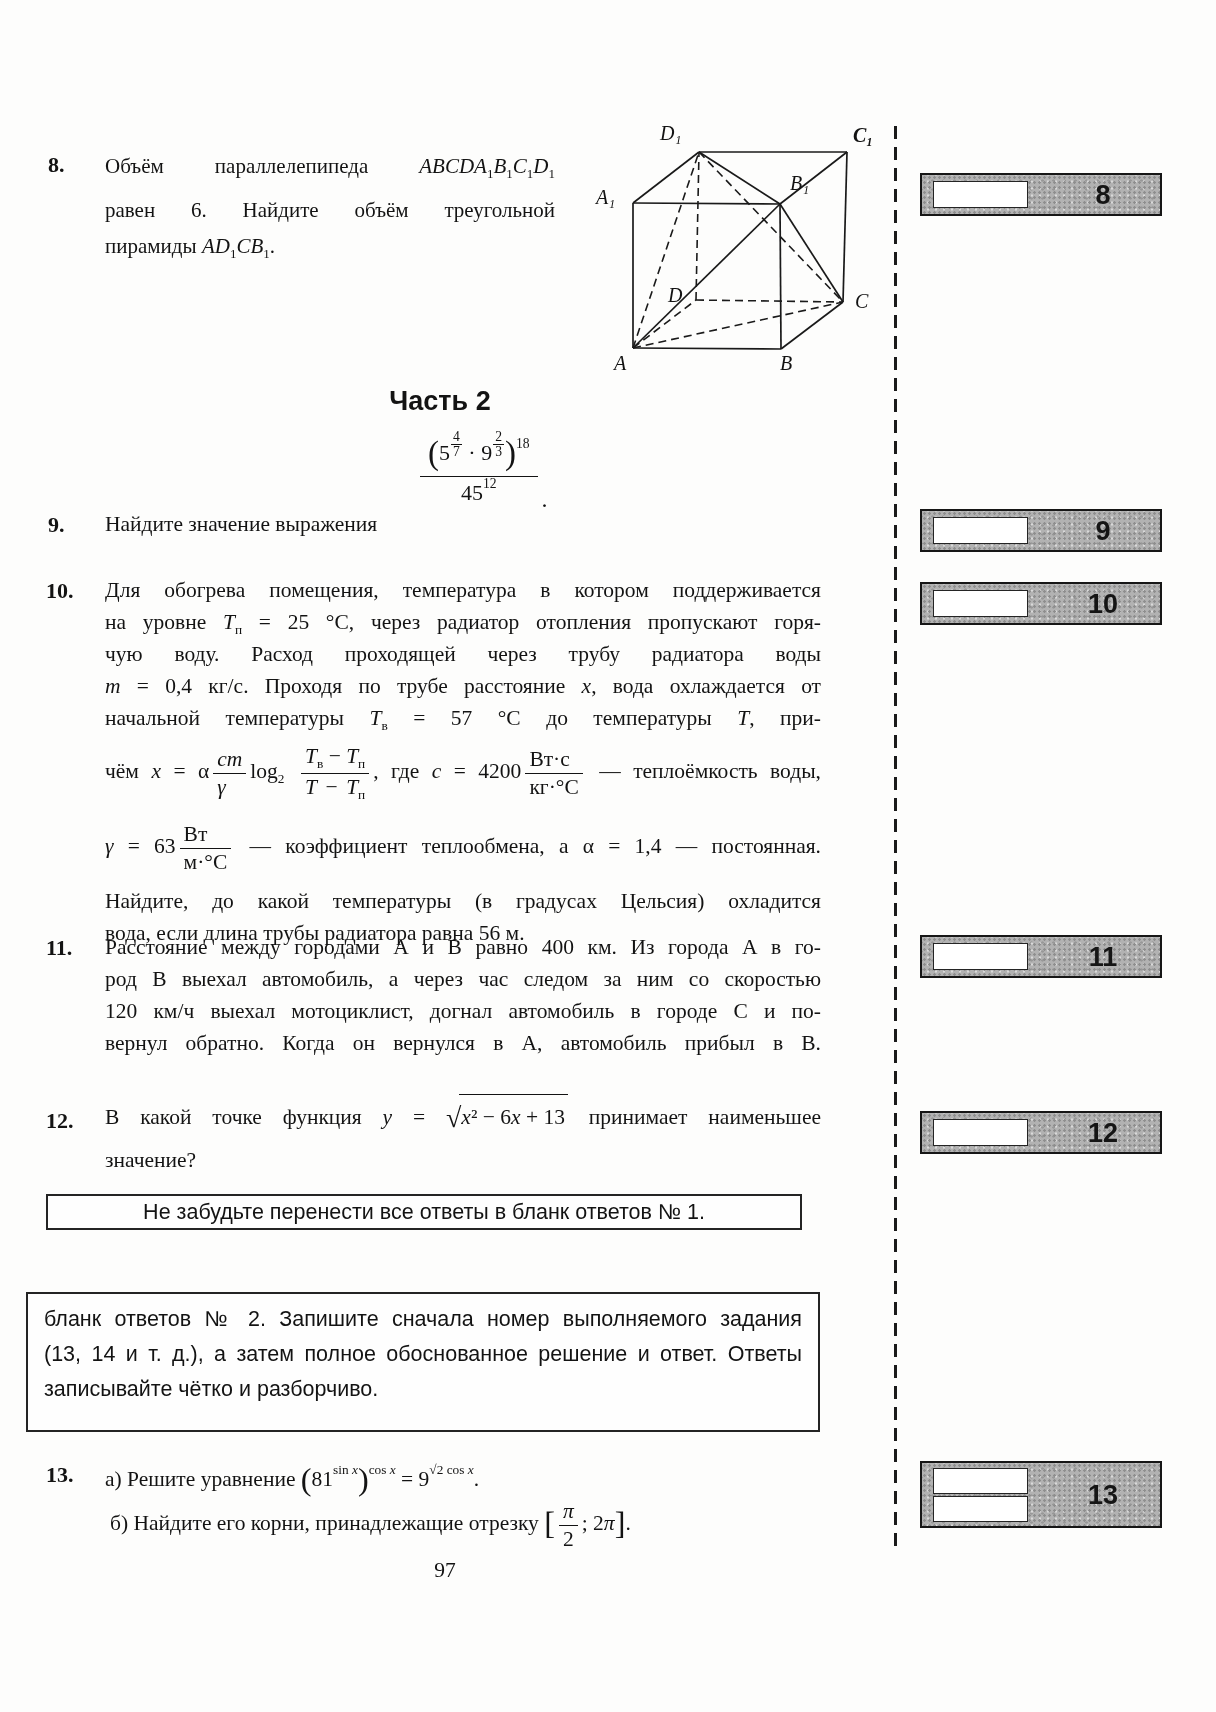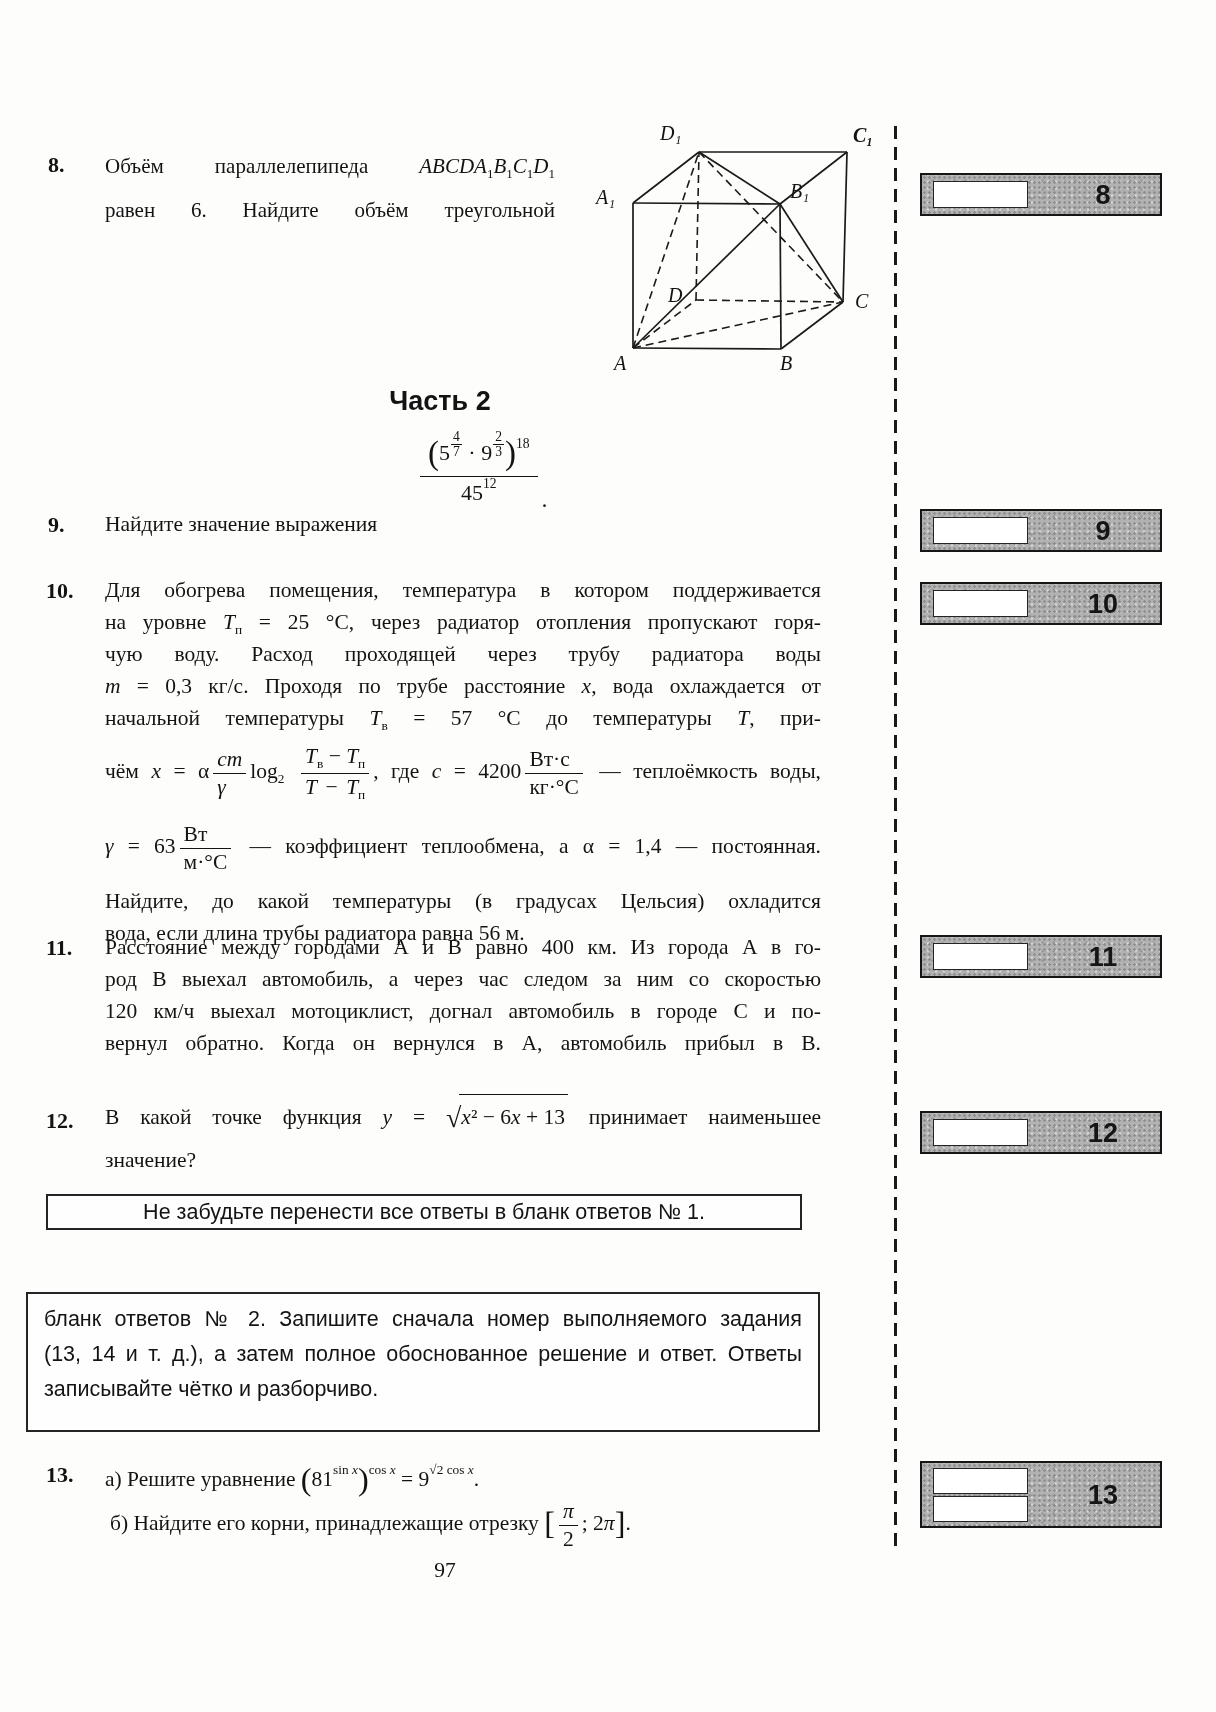--- a/index.html
+++ b/index.html
@@ -63,20 +63,21 @@
   svg line{stroke:#1a1a1a;stroke-width:1.7;}
   svg line.hid{stroke-dasharray:8,5;stroke-width:1.6;}
 </style>
 </head>
 <body>
 
 <div class="abs probnum" style="left:48px;top:152px;">8.</div>
 <div class="abs ptext" style="left:105px;top:148px;width:450px;line-height:36px;font-size:21px;">
   <div class="jline"><span>Объём параллелепипеда </span><span class="i">ABCDA</span><sub>1</sub><span class="i">B</span><sub>1</sub><span class="i">C</span><sub>1</sub><span class="i">D</span><sub>1</sub></div>
   <div class="jline"><span>равен 6. Найдите объём треугольной</span></div>
+  <div><span>пирамиды </span><span class="i">AD</span><sub>1</sub><span class="i">CB</span><sub>1</sub><span>.</span></div>
 </div>
 
 <div class="abs" style="left:550px;top:112px;width:345px;height:275px;">
   <svg width="345" height="275" viewBox="0 0 345 275">
 
     <line x1="83" y1="236" x2="231" y2="237"></line>
     <line x1="231" y1="237" x2="293" y2="190"></line>
     <line x1="83" y1="236" x2="83" y2="91"></line>
     <line x1="231" y1="237" x2="230" y2="92"></line>
     <line x1="293" y1="190" x2="297" y2="40"></line>
@@ -92,21 +93,21 @@
     <line class="hid" x1="83" y1="236" x2="146" y2="188"></line>
     <line class="hid" x1="146" y1="188" x2="293" y2="190"></line>
     <line class="hid" x1="146" y1="188" x2="149" y2="40"></line>
     <line class="hid" x1="83" y1="236" x2="149" y2="40"></line>
     <line class="hid" x1="83" y1="236" x2="293" y2="190"></line>
     <line class="hid" x1="149" y1="40" x2="293" y2="190"></line>
   </svg>
   <span class="vlabel" style="left:110px;top:10px;">D₁</span>
   <span class="vlabel" style="left:303px;top:12px;font-weight:bold;">C₁</span>
   <span class="vlabel" style="left:46px;top:74px;">A₁</span>
-  <span class="vlabel" style="left:240px;top:68px;">B₁</span>
+  <span class="vlabel" style="left:240px;top:60px;">B₁</span>
   <span class="vlabel" style="left:118px;top:172px;">D</span>
   <span class="vlabel" style="left:305px;top:178px;">C</span>
   <span class="vlabel" style="left:64px;top:240px;">A</span>
   <span class="vlabel" style="left:230px;top:240px;">B</span>
 </div>
 
 <div class="abs heading" style="left:360px;top:386px;width:160px;text-align:center;">Часть 2</div>
 
 <div class="abs probnum" style="left:48px;top:512px;">9.</div>
 <div class="abs ptext" style="left:105px;top:512px;">Найдите значение выражения</div>
@@ -116,21 +117,21 @@
     <span class="bd"><span>45</span><sup>12</sup></span>
   </span>
   <span style="font-size:24px;vertical-align:-34px;">.</span>
 </div>
 
 <div class="abs probnum" style="left:46px;top:578px;">10.</div>
 <div class="abs ptext" style="left:105px;top:574px;width:716px;">
   <div class="pline jline"><span>Для обогрева помещения, температура в котором поддерживается</span></div>
   <div class="pline jline"><span>на уровне </span><span class="i">T</span><sub>п</sub><span> = 25 °С, через радиатор отопления пропускают горя-</span></div>
   <div class="pline jline"><span>чую воду. Расход проходящей через трубу радиатора воды</span></div>
-  <div class="pline jline"><span class="i">m</span><span> = 0,3 кг/с. Проходя по трубе расстояние </span><span class="i">x</span><span>, вода охлаждается от</span></div>
+  <div class="pline jline"><span class="i">m</span><span> = 0,4 кг/с. Проходя по трубе расстояние </span><span class="i">x</span><span>, вода охлаждается от</span></div>
   <div class="pline jline"><span>начальной температуры </span><span class="i">T</span><sub>в</sub><span> = 57 °С до температуры </span><span class="i">T</span><span>, при-</span></div>
   <div class="fline jline"><span>чём </span><span class="i">x</span><span> = α</span><span class="frac"><span class="fn"><span class="i">cm</span></span><span class="fd"><span class="i">γ</span></span></span><span>log</span><sub>2</sub><span> </span><span class="frac"><span class="fn"><span class="i">T</span><sub>в</sub><span> − </span><span class="i">T</span><sub>п</sub></span><span class="fd"><span class="i">T</span><span> − </span><span class="i">T</span><sub>п</sub></span></span><span>, где </span><span class="i">c</span><span> = 4200</span><span class="frac"><span class="fn"><span>Вт·с</span></span><span class="fd"><span>кг·°С</span></span></span><span> — теплоёмкость воды,</span></div>
   <div class="fline jline"><span class="i">γ</span><span> = 63</span><span class="frac"><span class="fn"><span>Вт</span></span><span class="fd"><span>м·°С</span></span></span><span> — коэффициент теплообмена, а α = 1,4 — постоянная.</span></div>
   <div class="pline jline"><span>Найдите, до какой температуры (в градусах Цельсия) охладится</span></div>
   <div class="pline"><span>вода, если длина трубы радиатора равна 56 м.</span></div>
 </div>
 
 <div class="abs probnum" style="left:46px;top:935px;">11.</div>
 <div class="abs ptext" style="left:105px;top:931px;width:716px;">
   <div class="pline jline"><span>Расстояние между городами А и В равно 400 км. Из города А в го-</span></div>

